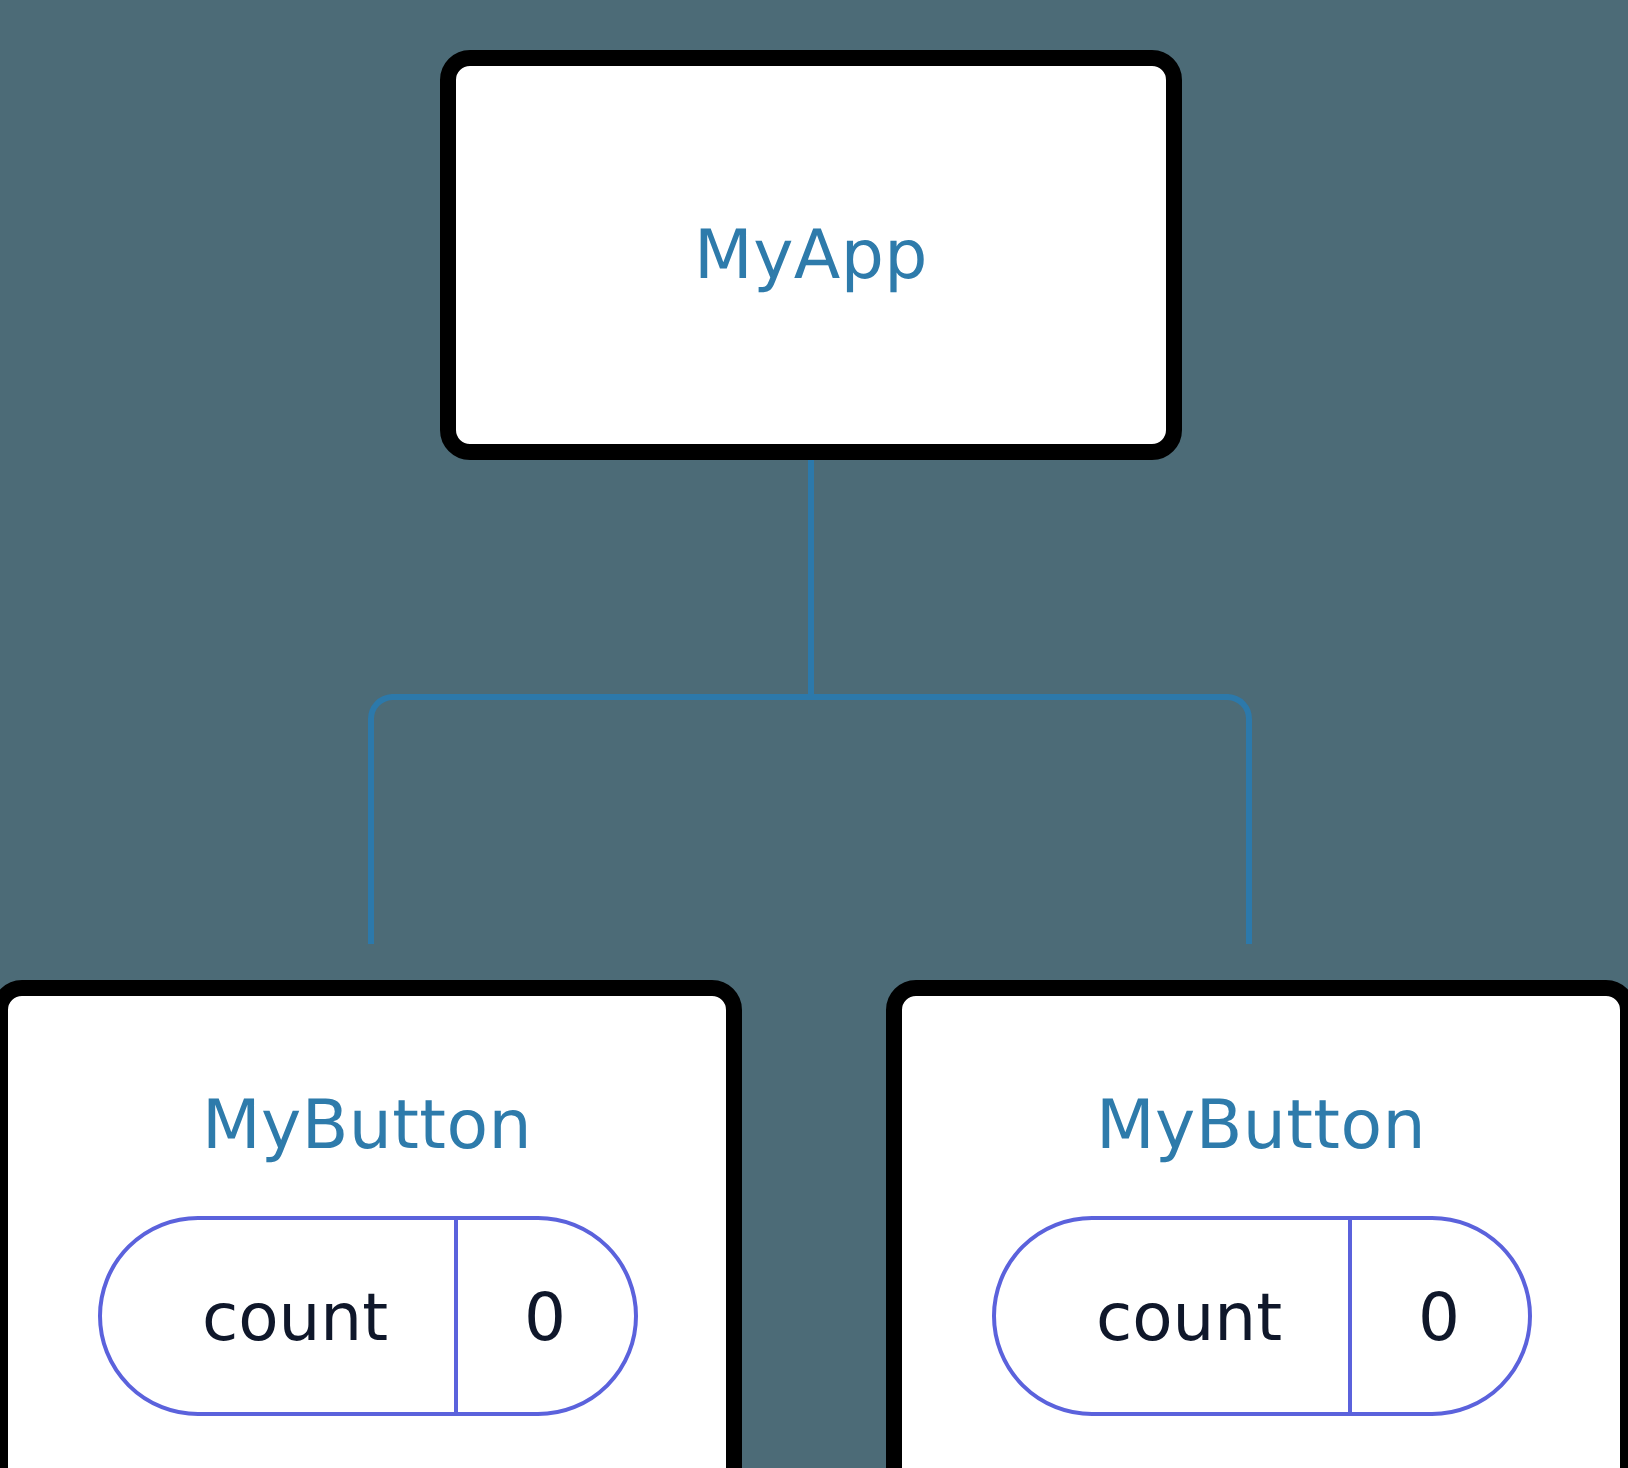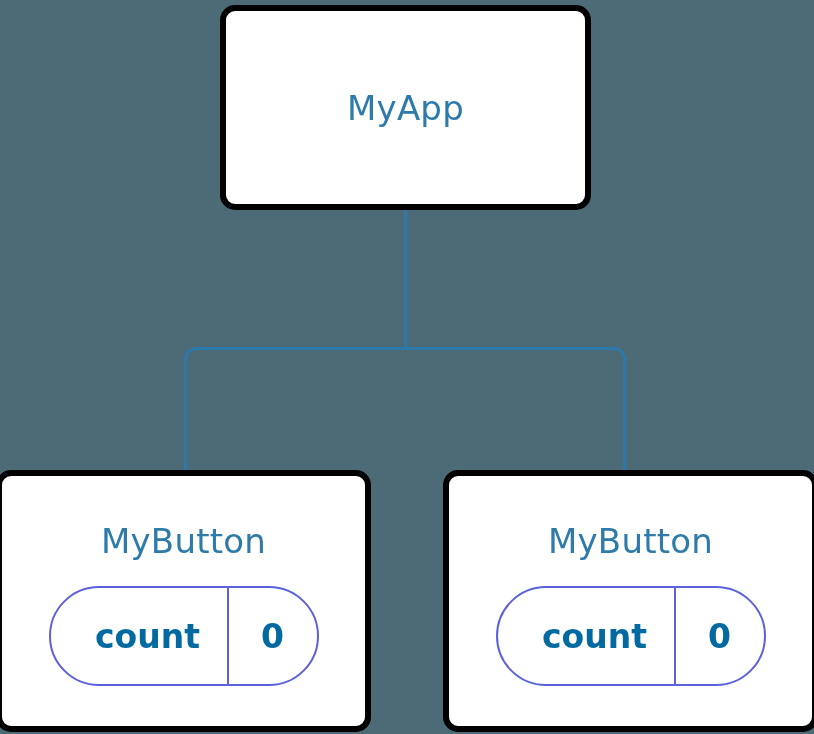--- a/index.html
+++ b/index.html
@@ -31,25 +31,26 @@
     height: 734px;
     z-index: 1;
   }
 
   
   .node-card {
     position: absolute;
     z-index: 2;
     box-sizing: border-box;
     background: #ffffff;
-    border: 6px solid #000000;
+    border: 8px solid #000000;
     border-radius: 15px;
     display: flex;
     flex-direction: column;
     align-items: center;
+    margin-top: 20px;
   }
 
   .node-title {
     color: #2e7bab;
     font-size: 34px;
     font-weight: 400;
     letter-spacing: 0.2px;
     white-space: nowrap;
     line-height: 1;
   }
@@ -90,23 +91,23 @@
     border: 2px solid #5b62dc;
     border-radius: 52px;
     background: #ffffff;
     overflow: hidden;
   }
   .pill-key,
   .pill-value {
     display: flex;
     align-items: center;
     justify-content: center;
-    color: #0369a1;
+    color: #0f172a;
     font-size: 33px;
-    font-weight: 700;
+    font-weight: 400;
     line-height: 1;
     white-space: nowrap;
   }
   .pill-key {
     width: 176px;
     padding-left: 18px;
     box-sizing: border-box;
   }
   .pill-value {
     width: 88px;

